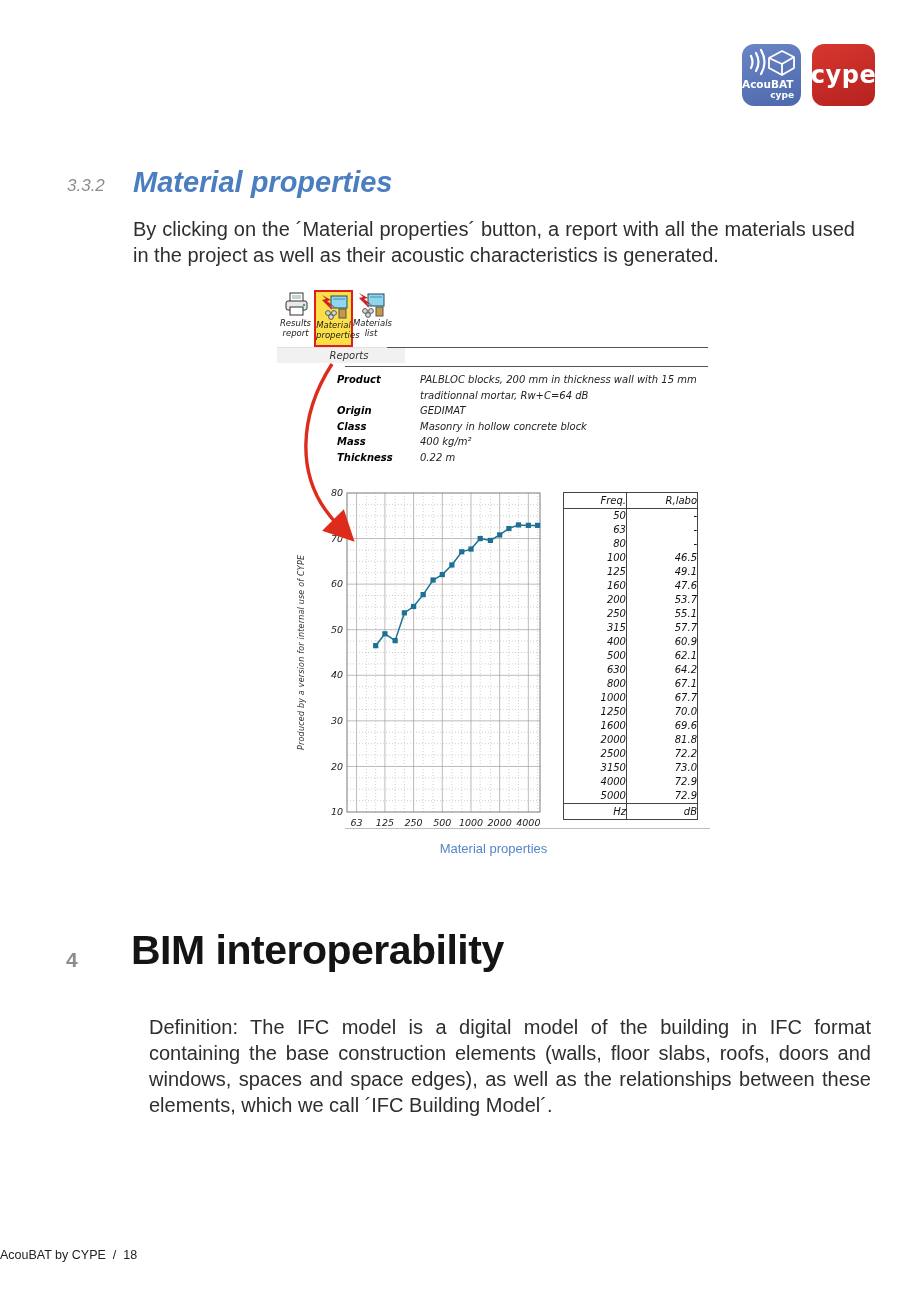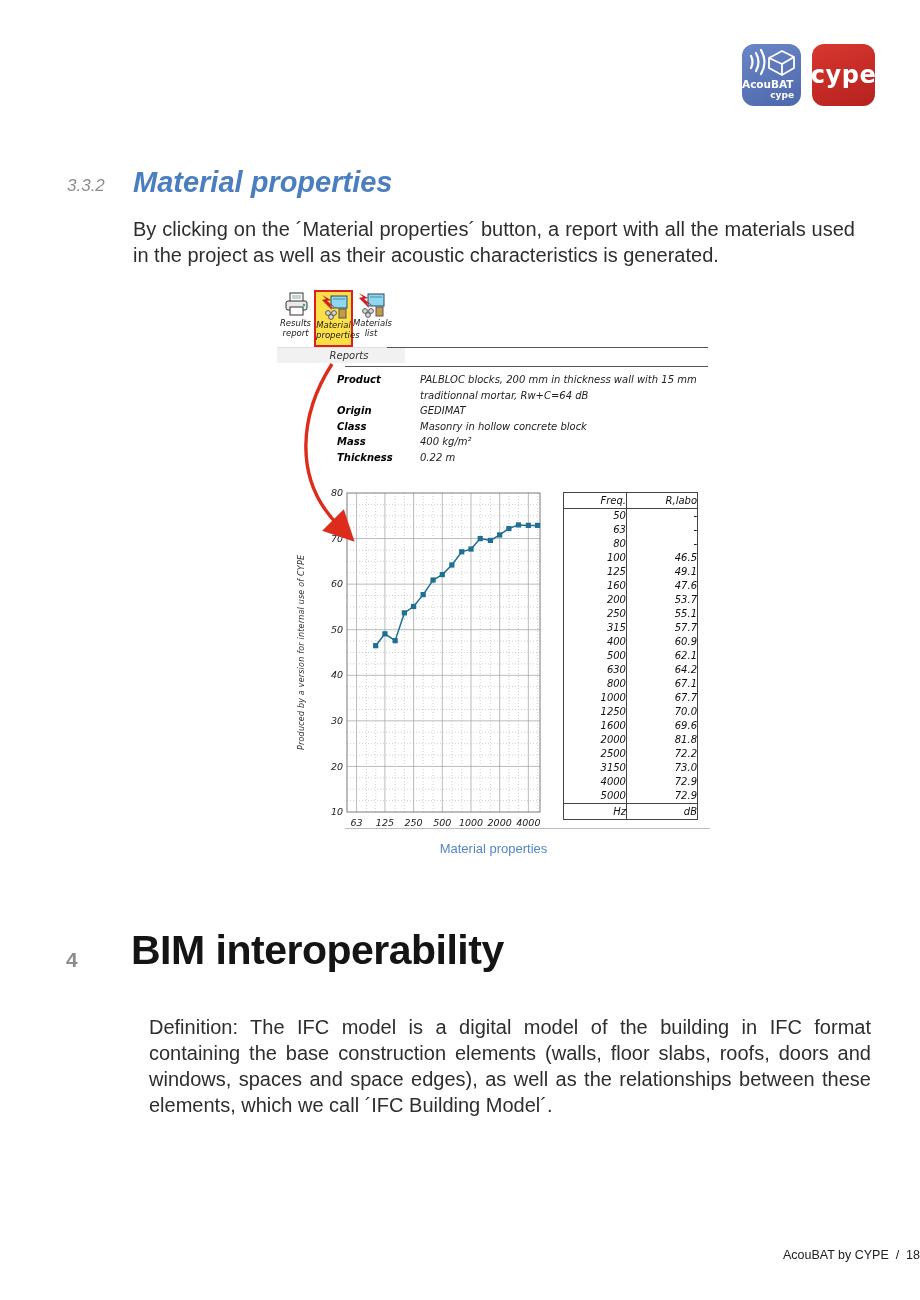--- a/index.html
+++ b/index.html
@@ -57,21 +57,21 @@
   .fig-bottom-rule{position:absolute;left:68px;top:538px;width:365px;border-top:1px solid #bdbdbd;}
   .arrow-svg{position:absolute;left:0;top:60px;width:120px;height:200px;pointer-events:none;z-index:3;}
   
   .fig-caption{position:absolute;left:277px;top:841px;width:433px;text-align:center;
     font-size:13px;color:#5585c8;}
   
   .sec4-num{position:absolute;left:66px;top:948px;font-size:21px;font-weight:bold;color:#8c8c8c;}
   .sec4-title{position:absolute;left:131px;top:927px;font-size:41px;font-weight:bold;color:#141414;letter-spacing:-0.5px;}
   .para2{top:998px;}
   
-  .footer{position:absolute;left:0;top:1248px;width:920px;text-align:right;font-size:12.5px;color:#222;white-space:pre;}
+  .footer{position:absolute;left:0;top:1248px;width:920px;text-align:left;font-size:12.5px;color:#222;white-space:pre;}
 </style>
 </head>
 <body>
 
 <div class="logo logo-blue">
   <svg width="59" height="62" viewBox="0 0 59 62">
     <g stroke="#ffffff" stroke-width="2.2" fill="none" stroke-linecap="round">
       <path d="M9,12 q3,6 0,12"></path>
       <path d="M14,9 q5,9 0,18"></path>
       <path d="M19,6 q7,12 0,24"></path>

